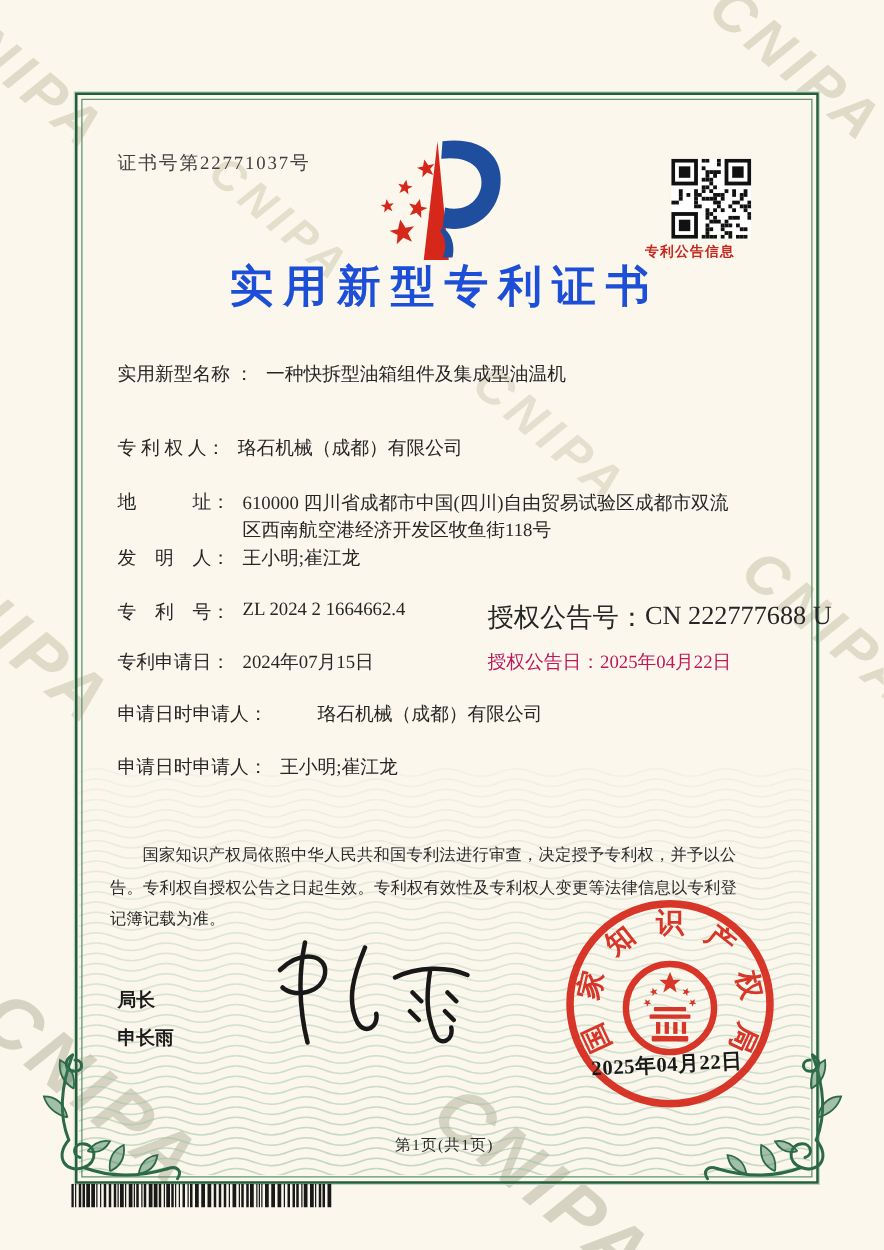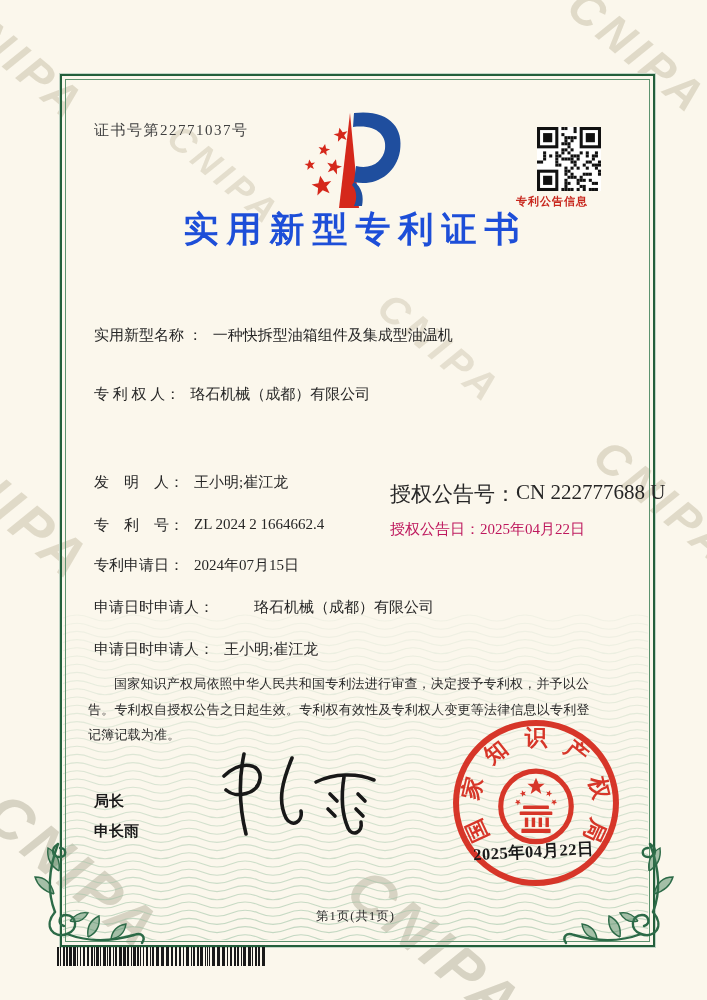--- a/index.html
+++ b/index.html
@@ -33,21 +33,21 @@
   
   .cert-number{position:absolute;left:94px;top:121px;font-size:15px;letter-spacing:1.5px;color:#404040;z-index:5;}
   .logo{position:absolute;left:292px;top:109px;width:122px;height:103px;z-index:5;}
   .qr{position:absolute;left:537px;top:127px;width:64px;height:64px;z-index:5;}
   .qr-caption{position:absolute;left:516px;top:194px;width:108px;text-align:left;
               font-size:11px;font-weight:bold;color:#c8271d;letter-spacing:1px;z-index:5;}
   .title{position:absolute;left:60px;top:206px;width:591px;text-align:center;
          font-size:35px;font-weight:bold;letter-spacing:8px;color:#1d4ed8;z-index:5;}
 
   
-  .row{position:absolute;left:94px;font-size:15px;color:#262626;z-index:5;display:flex;margin-top:36px;}
+  .row{position:absolute;left:94px;font-size:15px;color:#262626;z-index:5;display:flex;}
   .row .lab{white-space:pre;flex:none;}
   .row .val{margin-left:10px;}
   .r1{top:290px;} .r2{top:349px;}
   .r3{top:392px;} .r3 .val{width:402px;line-height:22px;}
   .r4{top:437px;text-align:center;} .r5{top:480px;} .r6{top:520px;} .r7{top:562px;gap:30px;} .r8{top:604px;}
   .pair-right{position:absolute;left:390px;top:480px;font-size:21px;color:#262626;z-index:5;display:flex;}
   .pair-right2{position:absolute;left:390px;top:520px;font-size:15px;color:#be185d;z-index:5;display:flex;}
 
   .declaration{position:absolute;left:88px;top:671px;width:508px;font-size:13px;line-height:25.5px;
                color:#2a2a2a;text-indent:2em;letter-spacing:.2px;z-index:5;}
@@ -287,20 +287,24 @@
   <div class="title">实用新型专利证书</div>
 
   <div class="row r1">
     <span class="lab">实用新型名称 ：</span>
     <span class="val">一种快拆型油箱组件及集成型油温机</span>
   </div>
   <div class="row r2">
     <span class="lab">专 利 权 人：</span>
     <span class="val">珞石机械（成都）有限公司</span>
   </div>
+  <div class="row r3">
+    <span class="lab">地　　　址：</span>
+    <span class="val">610000 四川省成都市中国(四川)自由贸易试验区成都市双流区西南航空港经济开发区牧鱼街118号</span>
+  </div>
   <div class="row r4">
     <span class="lab">发　明　人：</span>
     <span class="val">王小明;崔江龙</span>
   </div>
   <div class="row r5">
     <span class="lab">专　利　号：</span>
     <span class="val">ZL 2024 2 1664662.4</span>
   </div>
   <div class="pair-right">
     <span class="lab">授权公告号：</span>

